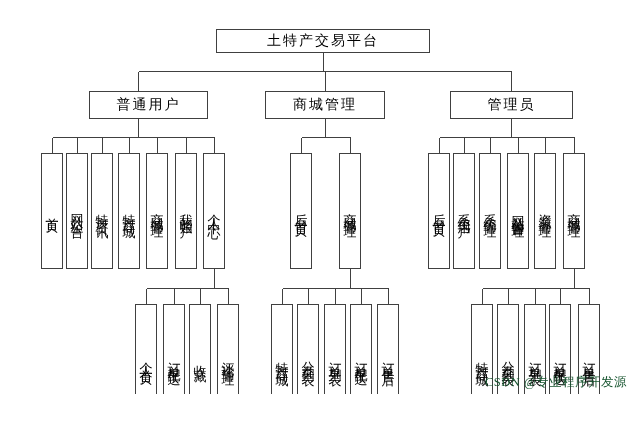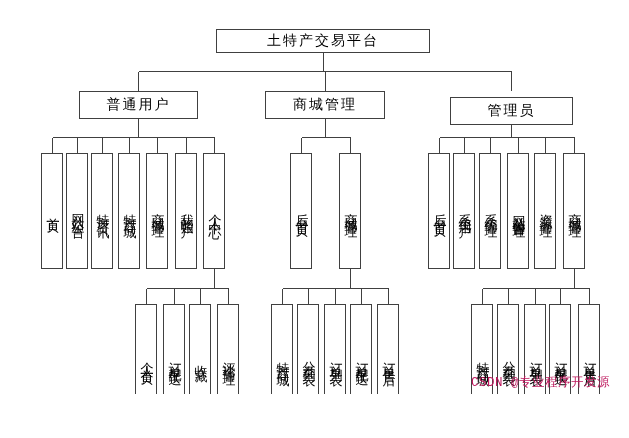--- a/index.html
+++ b/index.html
@@ -5,21 +5,21 @@
   html, body {
     margin: 0;
     padding: 0;
     background: #ffffff;
   }
   .stage {
     position: relative;
     width: 629px;
     height: 394px;
     background: #ffffff;
-    font-family: Liberation Mono, monospace;
+    font-family: Liberation Serif, serif;
     overflow: hidden;
   }
   .links {
     position: absolute;
     left: 0;
     top: 0;
   }
   .hbox {
     position: absolute;
     box-sizing: border-box;
@@ -46,25 +46,25 @@
   .vtxt {
     writing-mode: vertical-rl;
     text-orientation: upright;
     font-size: 13px;
     line-height: 1;
     letter-spacing: 4px;
     color: #000000;
   }
   .watermark {
     position: absolute;
-    right: 19px;
+    right: 2px;
     bottom: 3px;
     font-size: 12.5px;
     letter-spacing: 0.5px;
-    color: #be185d;
+    color: #14532d;
     white-space: nowrap;
   }
 </style>
 </head>
 <body>
 
 <div class="stage">
 
   <svg class="links" width="629" height="438" viewBox="0 0 629 438">
     <path fill="none" stroke="#404040" stroke-width="1" shape-rendering="crispEdges" d="
@@ -95,23 +95,23 @@
       M282.5 288.5 V304 M308.5 288.5 V304 M335.5 288.5 V304 M361.5 288.5 V304 M388.5 288.5 V304
 
       M574.5 269 V288.5
       M482.5 288.5 H589.5
       M482.5 288.5 V304 M508.5 288.5 V304 M535.5 288.5 V304 M560.5 288.5 V304 M589.5 288.5 V304
     "></path>
   </svg>
 
   <div class="hbox" style="left:216px;top:29px;width:214px;height:24px">土特产交易平台</div>
 
-  <div class="hbox" style="left:79px;top:91px;width:119px;height:28px">普通用户</div>
+  <div class="hbox" style="left:89px;top:91px;width:119px;height:28px">普通用户</div>
   <div class="hbox" style="left:265px;top:91px;width:120px;height:28px">商城管理</div>
-  <div class="hbox" style="left:450px;top:97px;width:123px;height:28px">管理员</div>
+  <div class="hbox" style="left:450px;top:91px;width:123px;height:28px">管理员</div>
 
   <div class="vbox" style="left:41px;top:153px;height:116px">
     <span class="vtxt">首页</span>
     </div>
   <div class="vbox" style="left:66px;top:153px;height:116px">
     <span class="vtxt">网站公告</span>
     </div>
   <div class="vbox" style="left:91px;top:153px;height:116px">
     <span class="vtxt">特产资讯</span>
     </div>

